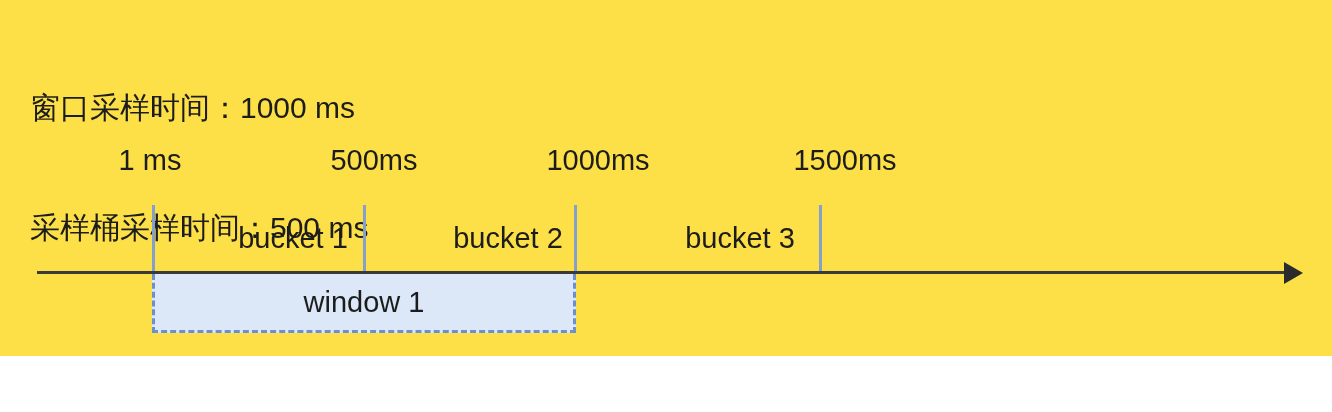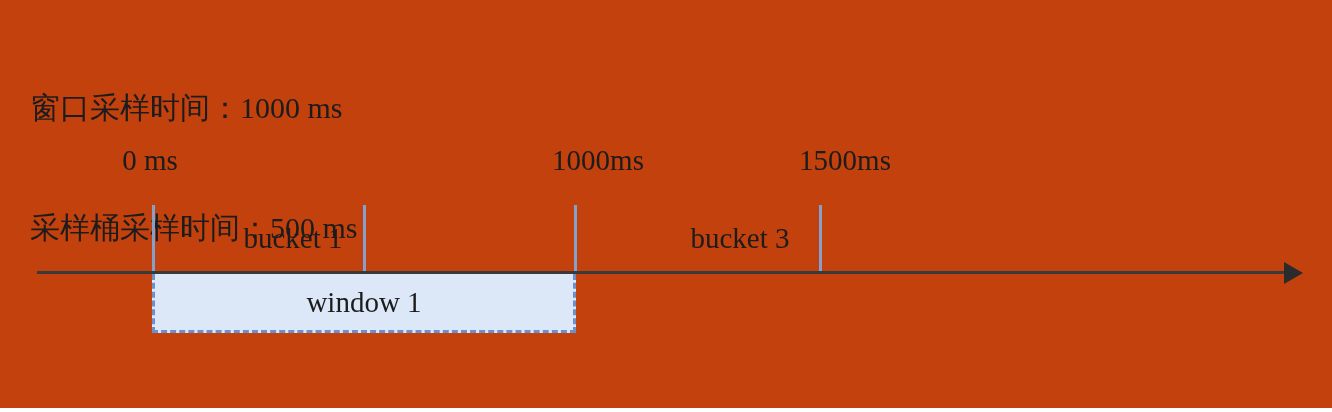--- a/index.html
+++ b/index.html
@@ -1,21 +1,21 @@
 <!DOCTYPE html>
 <html><head>
 <meta charset="utf-8">
 <style>
   html, body { margin: 0; padding: 0; background: #ffffff; }
   .canvas {
     position: relative;
     width: 1332px;
-    height: 408px;
-    background: #c2410c;
-    font-family: Liberation Serif, serif;
+    height: 356px;
+    background: #fde047;
+    font-family: Liberation Sans, sans-serif;
     color: #1c1c1c;
     overflow: hidden;
   }
   .header {
     position: absolute;
     left: 30px;
     top: 8px;
     font-size: 30px;
     line-height: 40px;
     font-weight: 400;
@@ -94,30 +94,32 @@
 </head>
 <body>
 
 <div class="canvas">
 
   <div class="header">
     <div>窗口采样时间：1000 ms</div>
     <div>采样桶采样时间：500 ms</div>
   </div>
 
-  <span class="tick-label" style="left:150px">0 ms</span>
+  <span class="tick-label" style="left:150px">1 ms</span>
+  <span class="tick-label" style="left:374px">500ms</span>
   <span class="tick-label" style="left:598px">1000ms</span>
   <span class="tick-label" style="left:845px">1500ms</span>
 
   <div class="tick tick-1"></div>
   <div class="tick tick-2"></div>
   <div class="tick tick-3"></div>
   <div class="tick tick-4"></div>
 
   <span class="bucket-label" style="left:275px">bucket 1</span>
+  <span class="bucket-label" style="left:490px">bucket 2</span>
   <span class="bucket-label" style="left:722px">bucket 3</span>
 
   <div class="axis-line"></div>
   <div class="axis-arrow"></div>
 
   <div class="window-box window-1">
     <span>window 1</span>
   </div>
 
 

